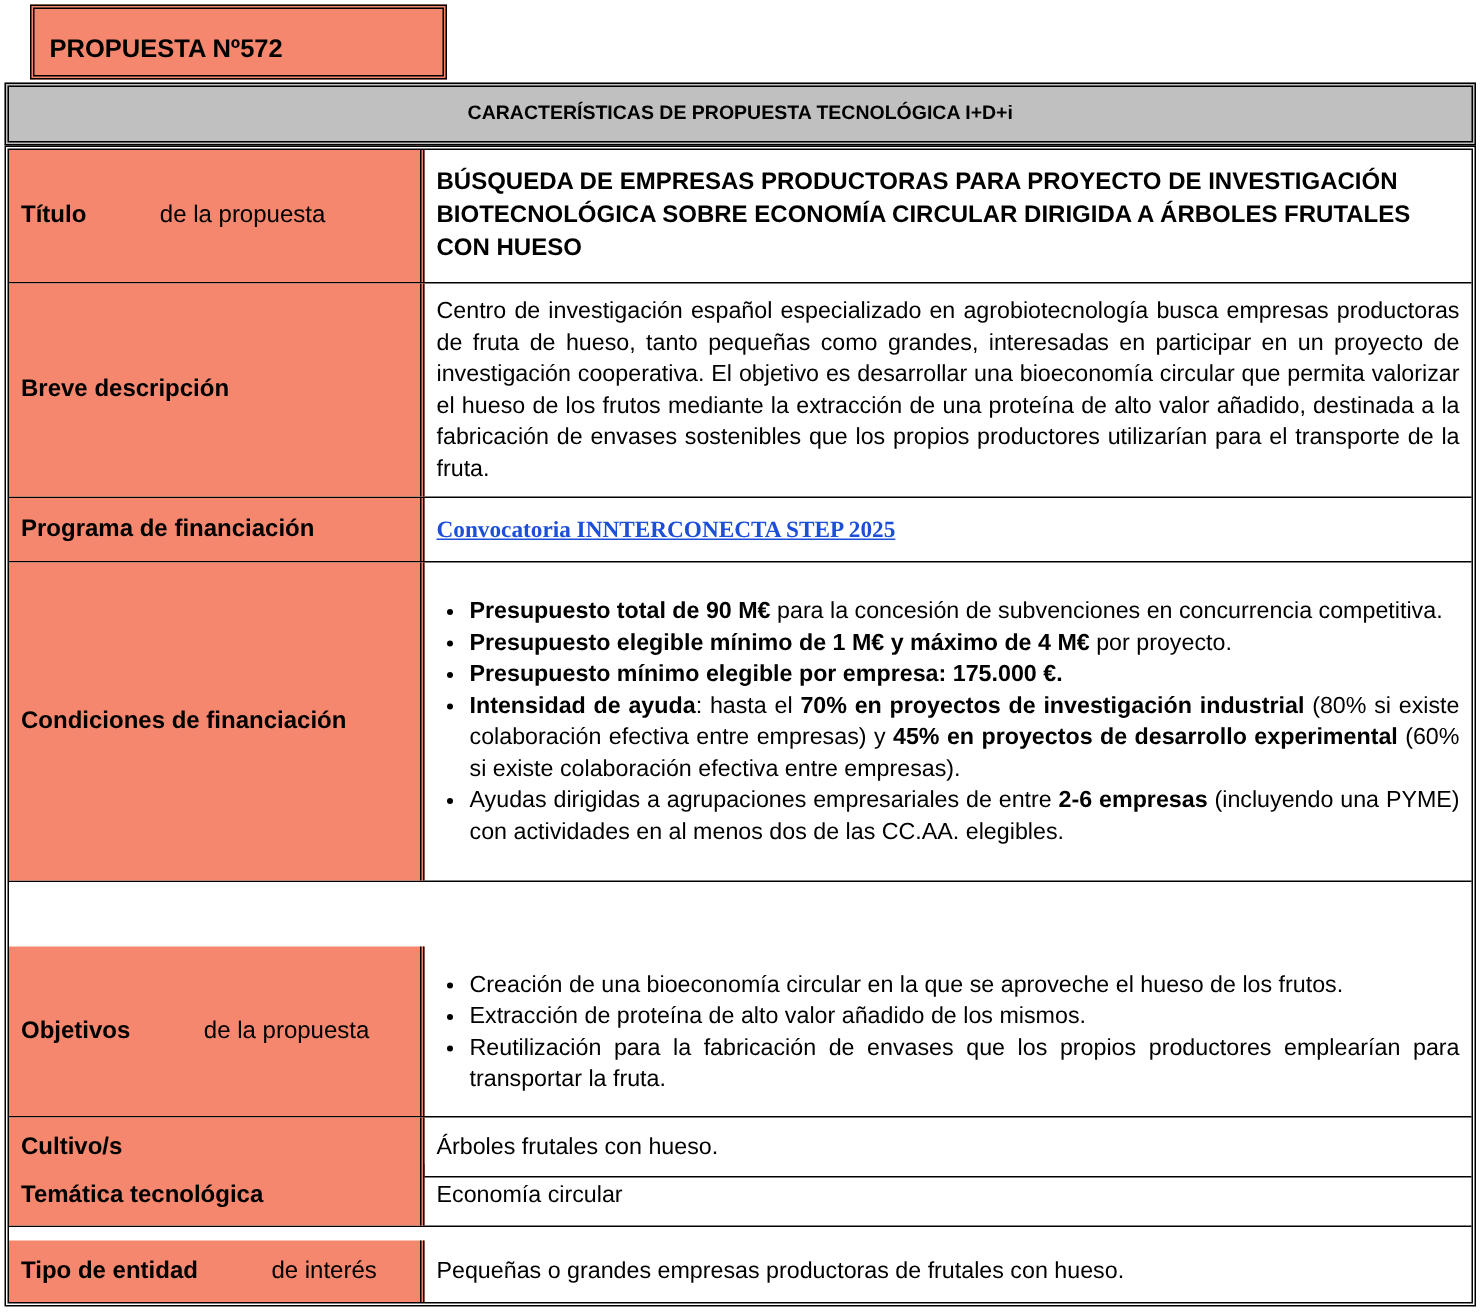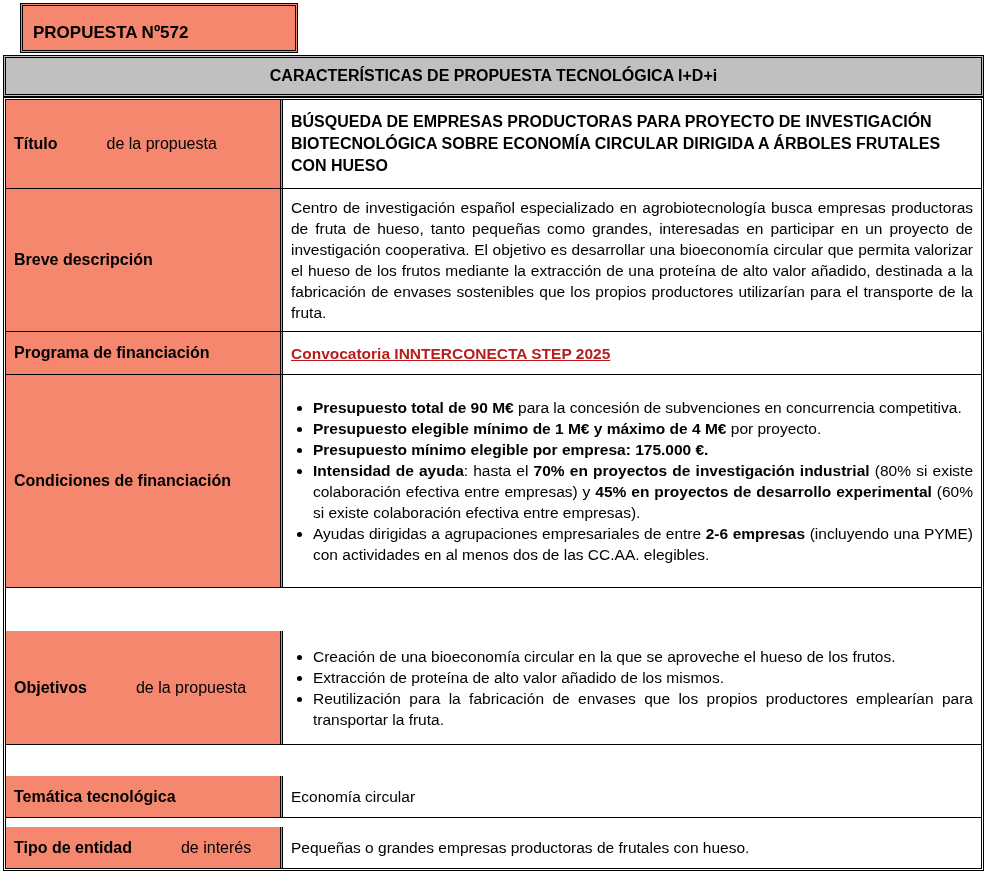--- a/index.html
+++ b/index.html
@@ -1,28 +1,28 @@
 <!DOCTYPE html>
 <html><head>
 <meta charset="utf-8">
 <style>
   html, body { margin: 0; padding: 0; background: #ffffff; }
   body { width: 987px; height: 875px; position: relative; font-family: "Liberation Sans", sans-serif; color: #000; }
   .cell { position: absolute; box-sizing: border-box; }
   .prop-num { left: 20px; top: 3px; width: 278px; height: 50px; border: 3px double #000; background: #f4876e; font-weight: bold; font-size: 17px; padding: 17px 0 0 10px; }
-  .header { left: 3px; top: 55px; width: 981px; height: 42px; border: 3px double #000; background: #c0c0c0; font-weight: bold; font-size: 16px; text-align: center; padding-top: 9px; }
+  .header { left: 3px; top: 55px; width: 981px; height: 42px; border: 3px double #000; background: #c0c0c0; font-weight: bold; font-size: 13px; text-align: center; padding-top: 9px; }
   .table { position: absolute; left: 3px; top: 97px; width: 981px; height: 774px; border: 3px double #000; box-sizing: border-box; }
   .row { position: absolute; left: 0; width: 100%; border-bottom: 1px solid #000; box-sizing: border-box; }
   .row:last-child { border-bottom: none; }
   .lab { position: absolute; left: 0; top: 0; bottom: 0; width: 277px; background: #f4876e; border-right: 3px double #000; box-sizing: border-box; display: flex; align-items: center; padding-left: 8px; font-size: 16px; gap: 44px; }
   .lab b { font-weight: bold; margin-right: 5px; }
   .val { position: absolute; left: 277px; right: 0; top: 0; bottom: 0; padding: 0 8px 0 8px; display: flex; align-items: center; font-size: 15.5px; line-height: 21px; }
   .val.just { text-align: justify; }
   .title-text { font-weight: bold; font-size: 16px; line-height: 22px; }
-  a.link { color: #b91c1c; text-decoration: underline; font-weight: bold; }
+  a.link { color: #1d4ed8; text-decoration: underline; font-weight: bold; font-family: Liberation Serif, serif; }
   ul { margin: 0; padding-left: 22px; }
   li { margin: 0; text-align: justify; }
   .red { color: #ff0000; font-weight: bold; }
 </style>
 </head>
 <body>
 
 <div class="cell prop-num">PROPUESTA Nº572</div>
 <div class="cell header">CARACTERÍSTICAS DE PROPUESTA TECNOLÓGICA I+D+i</div>
 
@@ -72,20 +72,26 @@
         <span>de la propuesta</span>
       </div>
     <div class="val">
       <ul>
         <li>Creación de una bioeconomía circular en la que se aproveche el hueso de los frutos.</li>
         <li>Extracción de proteína de alto valor añadido de los mismos.</li>
         <li>Reutilización para la fabricación de envases que los propios productores emplearían para transportar la fruta.</li>
       </ul>
     </div>
   </div>
+  <div class="row" style="top:645px;height:40px;">
+    <div class="lab">
+        <b>Cultivo/s</b>
+      </div>
+    <div class="val">Árboles frutales con hueso.</div>
+  </div>
   <div class="row" style="top:676px;height:42px;">
     <div class="lab">
         <b>Temática tecnológica</b>
       </div>
     <div class="val">Economía circular</div>
   </div>
   <div class="row" style="top:727px;height:41px;">
     <div class="lab">
         <b>Tipo de entidad</b>
         <span>de interés</span>

